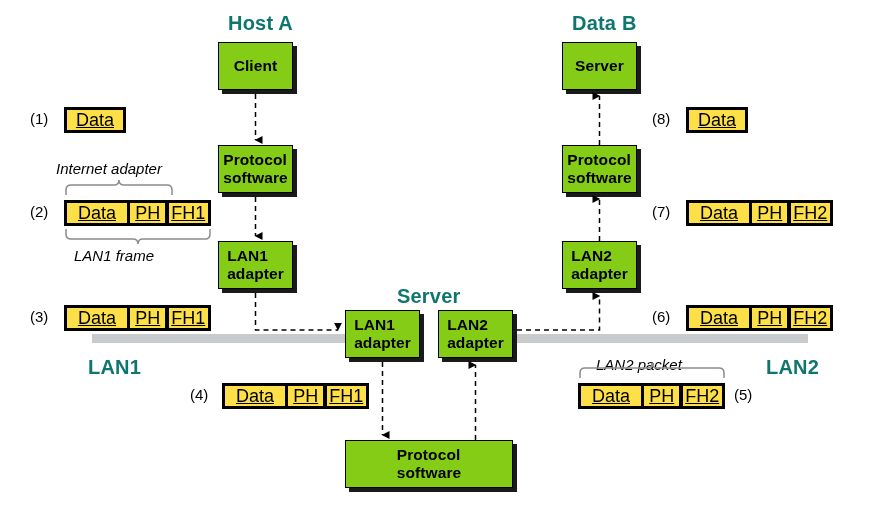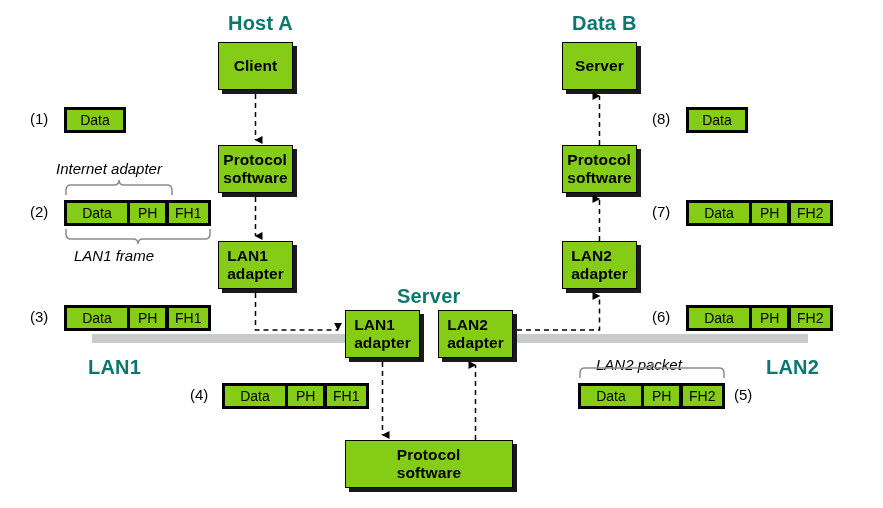--- a/index.html
+++ b/index.html
@@ -69,27 +69,28 @@
     position: absolute;
     box-sizing: border-box;
     background: #000000;
     border: 3.2px solid #000000;
     display: flex;
     align-items: stretch;
     gap: 3.2px;
     height: 26px;
   }
   .packet .cell {
-    background: #84cc16;
+    background: #fde047;
     display: flex;
     align-items: center;
     justify-content: center;
-    font-size: 14px;
-    color: #000000;
-    white-space: nowrap;
+    font-size: 18px;
+    color: #000000;
+    white-space: nowrap;
+    text-decoration: underline;
   }
 
   
   .lanbar {
     position: absolute;
     background: #c8cacc;
     height: 9px;
   }
 
   

